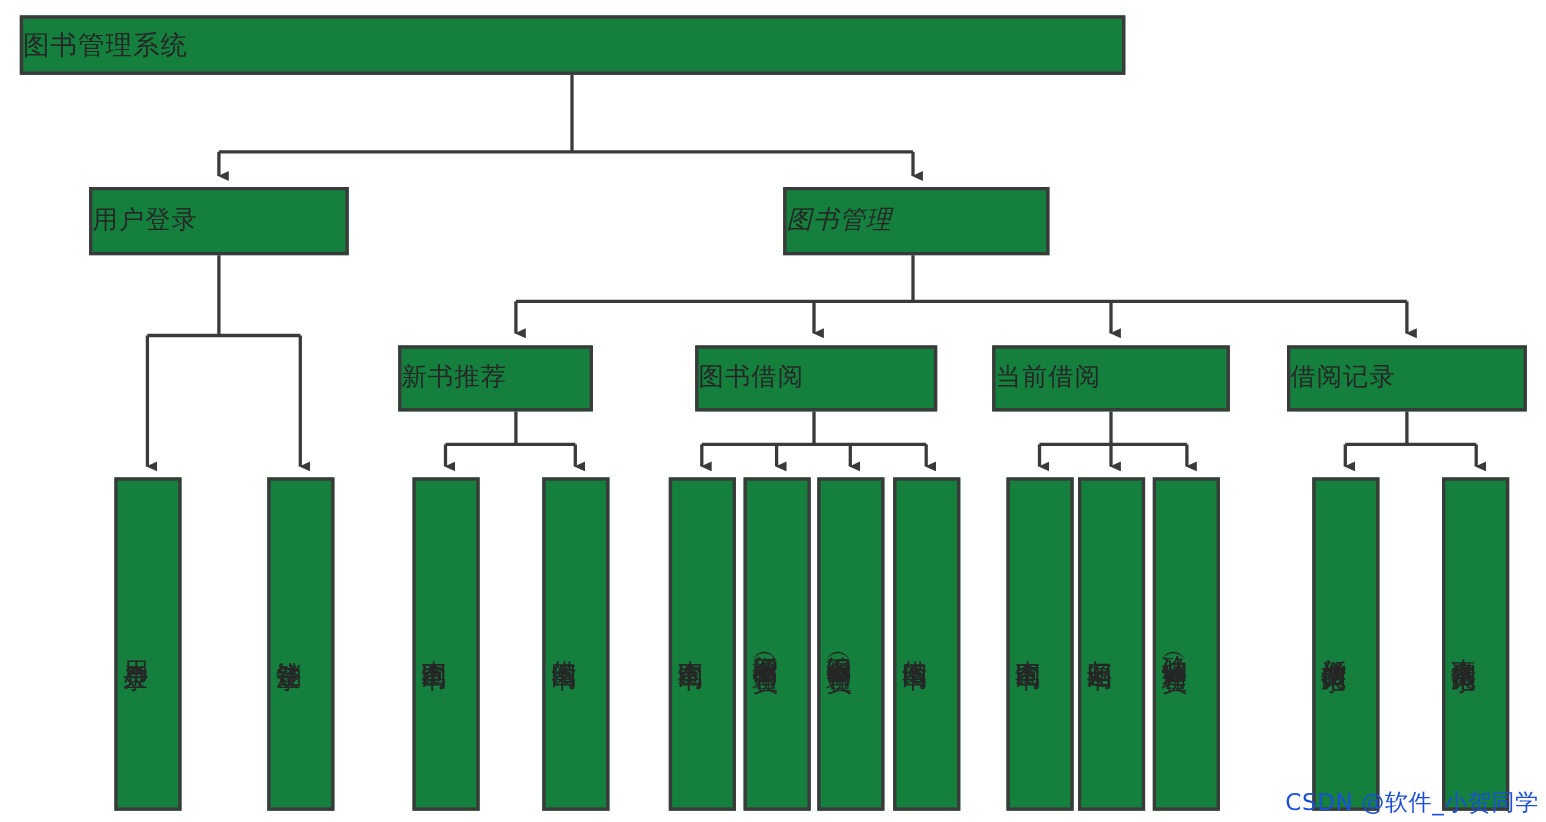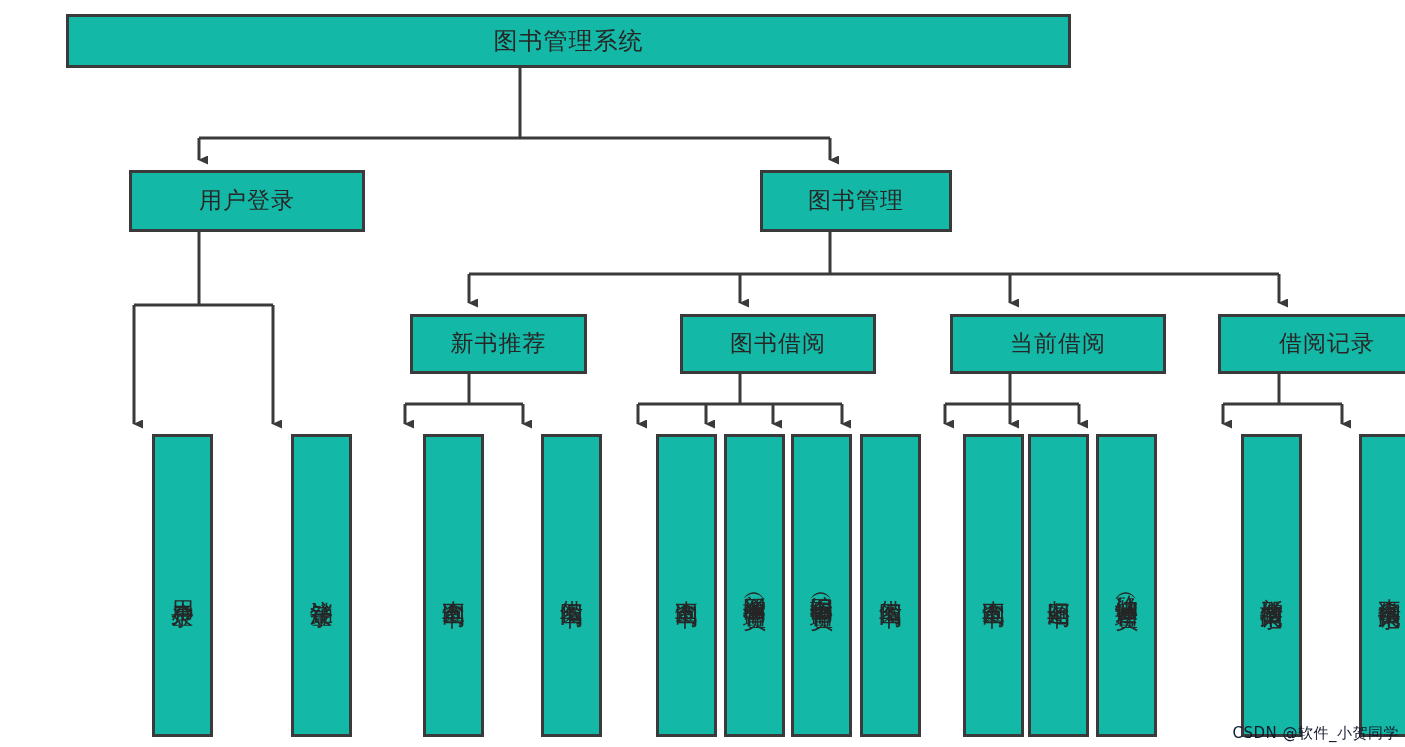--- a/index.html
+++ b/index.html
@@ -19,27 +19,26 @@
     position: absolute;
     left: 0;
     top: 0;
     width: 1405px;
     height: 747px;
   }
   .node {
     position: absolute;
     box-sizing: border-box;
     border: 3px solid #3a3a3a;
-    background: #14b8a6;
+    background: #15803d;
     color: #262626;
     display: flex;
     align-items: center;
-    justify-content: center;
+    justify-content: flex-start;
     z-index: 2;
-    margin-left: 48px;
   }
   .node.h {
     font-size: 23px;
     letter-spacing: 1px;
     line-height: 1.1;
   }
   .node.v {
     border-width: 3px;
   }
   .node.v .vlabel {
@@ -52,22 +51,22 @@
     white-space: normal;
     max-height: 100%;
   }
   .node.root {
     font-size: 24px;
   }
   .watermark {
     position: absolute;
     right: 6px;
     bottom: 4px;
-    font-size: 15px;
-    color: #0f172a;
+    font-size: 21px;
+    color: #1d4ed8;
     letter-spacing: 0.5px;
     z-index: 3;
     white-space: nowrap;
   }
 </style>
 </head>
 <body>
 
 <div id="canvas">
 
@@ -121,28 +120,28 @@
     </g>
   </svg>
 
   <div class="node h root" style="left:18px; top:14px; width:1005px; height:54px;">
     <span>图书管理系统</span>
   </div>
 
   <div class="node h" style="left:81px; top:170px; width:236px; height:62px;">
     <span>用户登录</span>
   </div>
-  <div class="node h" style="left:712px; top:170px; width:192px; height:62px;">
+  <div class="node h" style="left:712px; top:170px; width:242px; height:62px;font-style:italic;">
     <span>图书管理</span>
   </div>
 
   <div class="node h" style="left:362px; top:314px; width:177px; height:60px;">
     <span>新书推荐</span>
   </div>
-  <div class="node h" style="left:632px; top:314px; width:196px; height:60px;">
+  <div class="node h" style="left:632px; top:314px; width:220px; height:60px;">
     <span>图书借阅</span>
   </div>
   <div class="node h" style="left:1170px; top:314px; width:218px; height:60px;">
     <span>借阅记录</span>
   </div>
   <div class="node h" style="left:902px; top:314px; width:216px; height:60px;">
     <span>当前借阅</span>
   </div>
 
   <div class="node v" style="left:104px; top:434px; width:61px; height:303px;">

